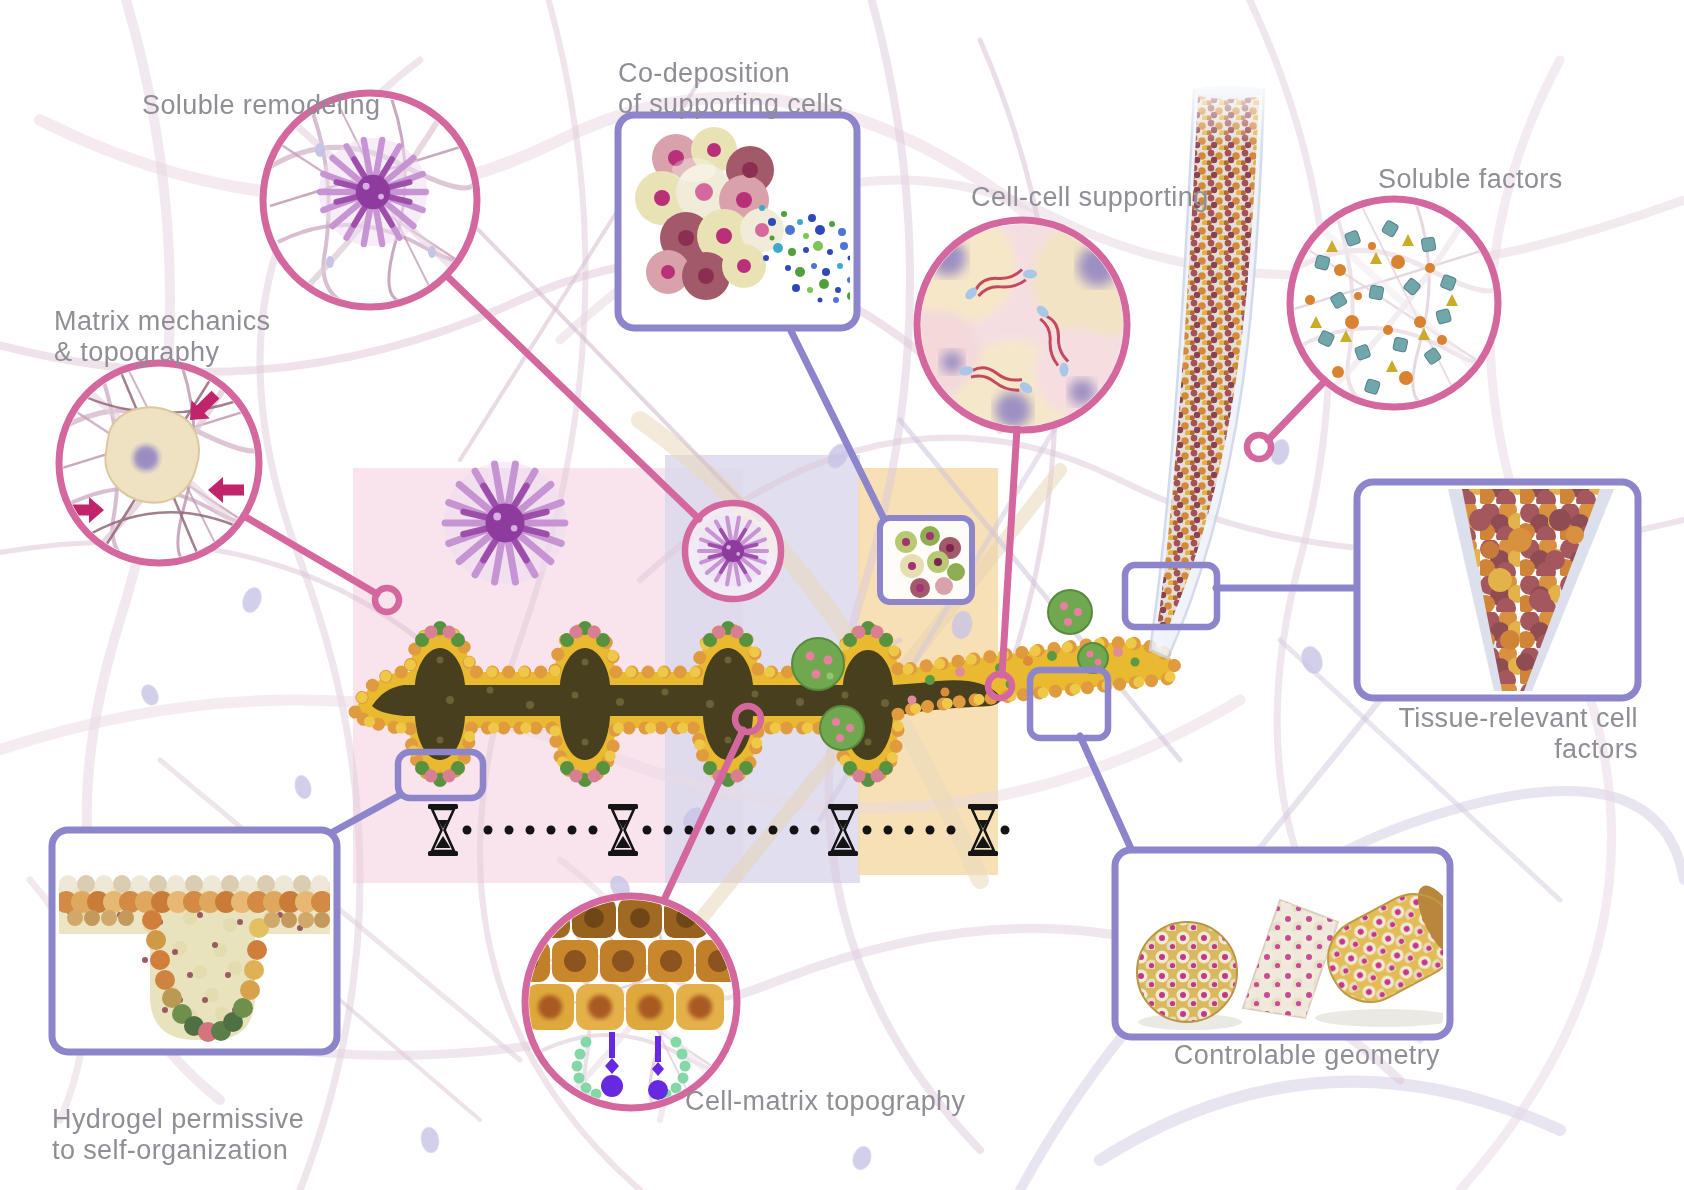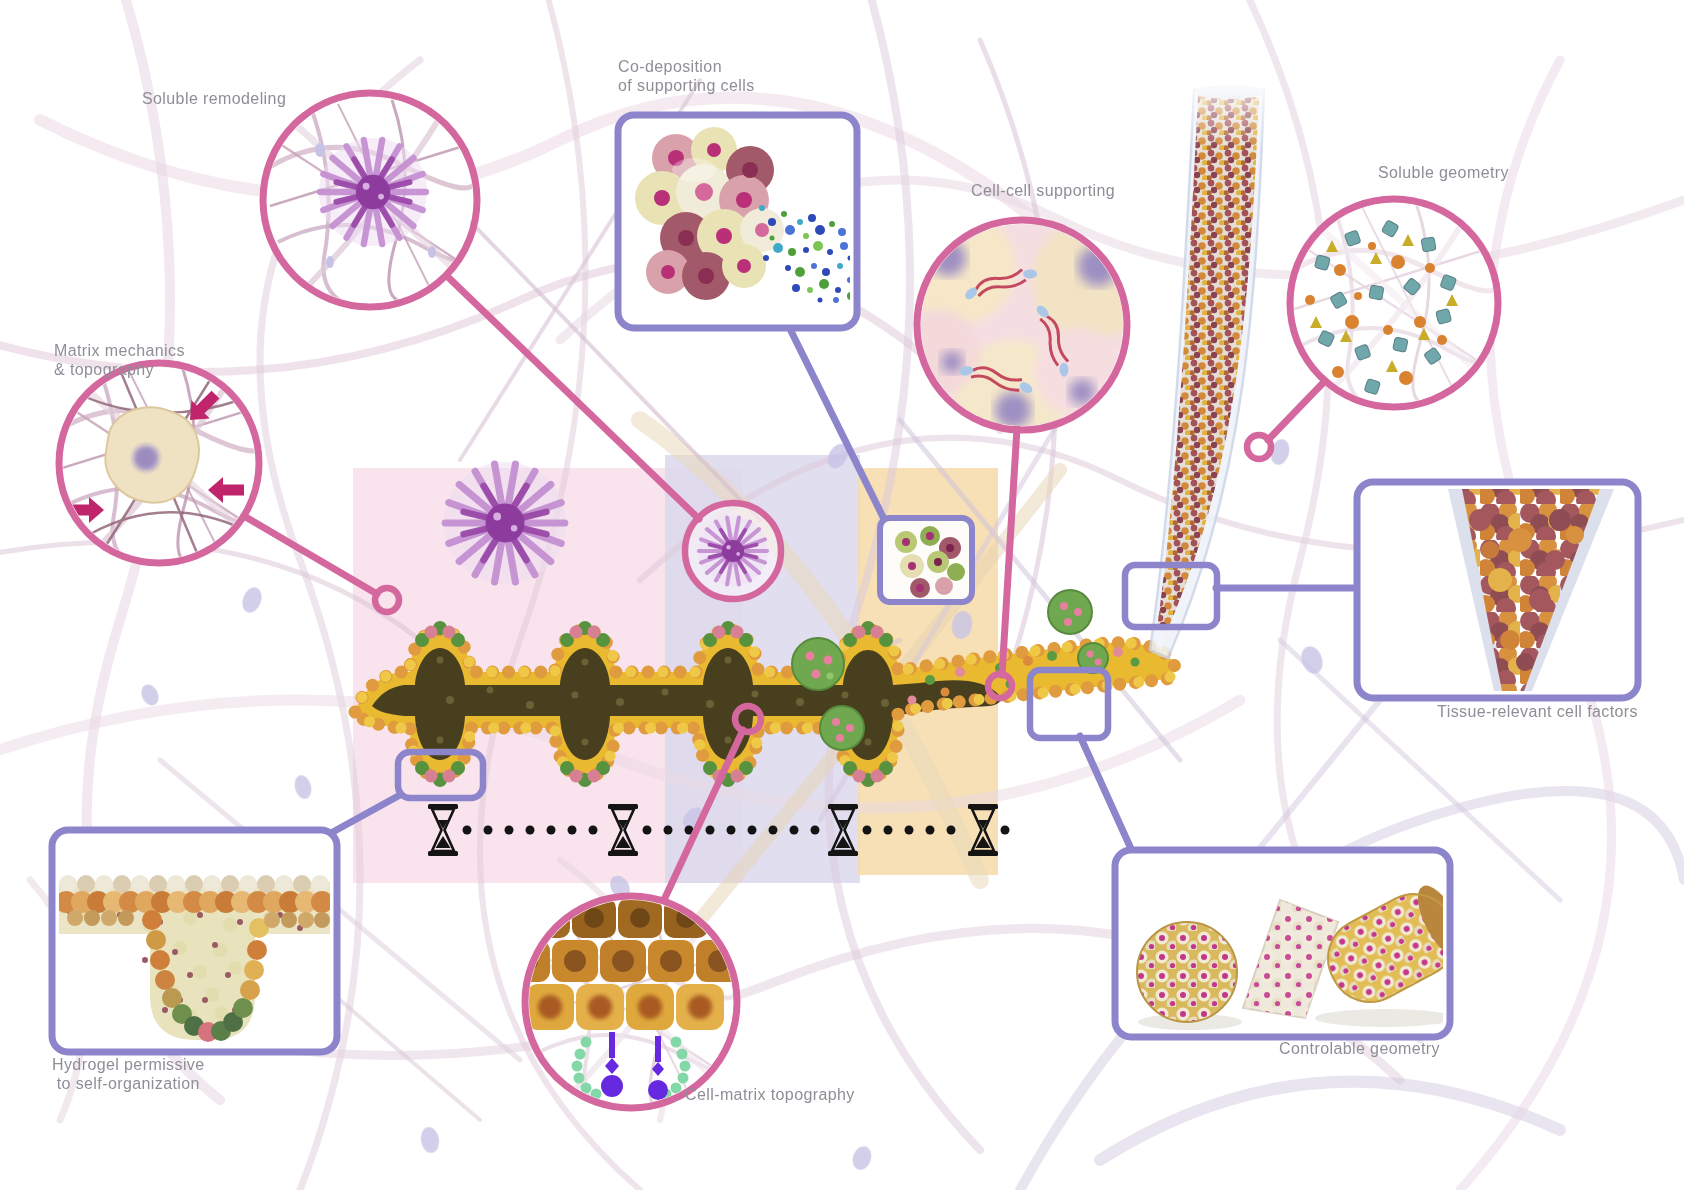--- a/index.html
+++ b/index.html
@@ -1,19 +1,19 @@
 <!DOCTYPE html>
 <html><head>
 <meta charset="utf-8">
 <style>
   html,body{margin:0;padding:0;background:#ffffff;}
   .stage{position:relative;width:1684px;height:1190px;background:#ffffff;overflow:hidden;
          font-family:"Liberation Sans",sans-serif;}
   .scene{position:absolute;left:0;top:0;}
-  .lbl{position:absolute;color:#8f8d96;font-size:16px;line-height:1.16;letter-spacing:.4px;
+  .lbl{position:absolute;color:#8f8d96;font-size:27px;line-height:1.16;letter-spacing:.4px;
        white-space:pre-line;}
   .lbl.right{text-align:right;}
 </style>
 </head>
 <body>
 
 <div class="stage">
 
 <svg class="scene" width="1684" height="1190" viewBox="0 0 1684 1190">
 <defs>
@@ -827,25 +827,25 @@
       <ellipse cx="1448" cy="948" rx="16" ry="40" fill="#b9863e"></ellipse>
       <rect x="1326" y="906" width="132" height="84" rx="40" fill="none" stroke="#bf9a43" stroke-width="2"></rect>
     </g>
   </g>
   <rect x="1115" y="850" width="335" height="187" rx="16" fill="none" stroke="#8d85cb" stroke-width="7"></rect>
 </g>
 
 </svg>
 
 <div class="lbl" style="left:142px;top:90px;">Soluble remodeling</div>
-<div class="lbl" style="left:54px;top:306px;margin-top:36px;">Matrix mechanics
+<div class="lbl" style="left:54px;top:306px;">Matrix mechanics
 &amp; topography</div>
 <div class="lbl" style="left:618px;top:58px;">Co-deposition
 of supporting cells</div>
 <div class="lbl" style="left:971px;top:182px;">Cell-cell supporting</div>
-<div class="lbl" style="left:1378px;top:164px;">Soluble geometry</div>
+<div class="lbl" style="left:1378px;top:164px;">Soluble factors</div>
 <div class="lbl right" style="left:1360px;top:703px;width:278px;">Tissue-relevant cell factors</div>
-<div class="lbl" style="left:52px;top:1056px;text-align:center;">Hydrogel permissive
+<div class="lbl" style="left:52px;top:1104px;">Hydrogel permissive
 to self-organization</div>
 <div class="lbl" style="left:685px;top:1086px;">Cell-matrix topography</div>
 <div class="lbl right" style="left:1152px;top:1040px;width:288px;">Controlable geometry</div>
 
 </div>
 
 </body></html>

